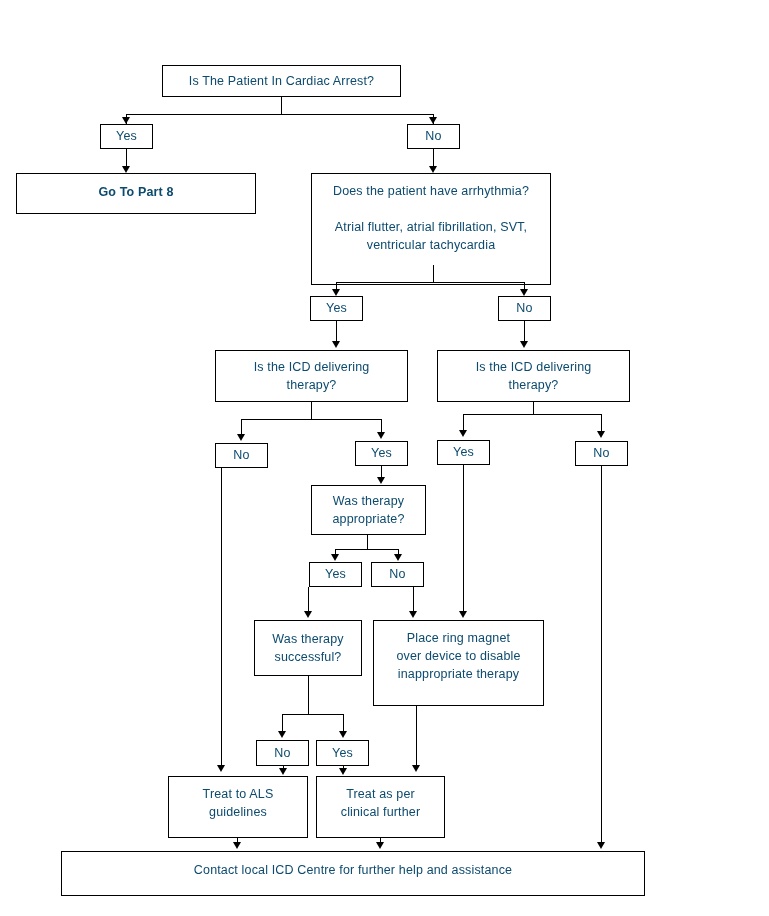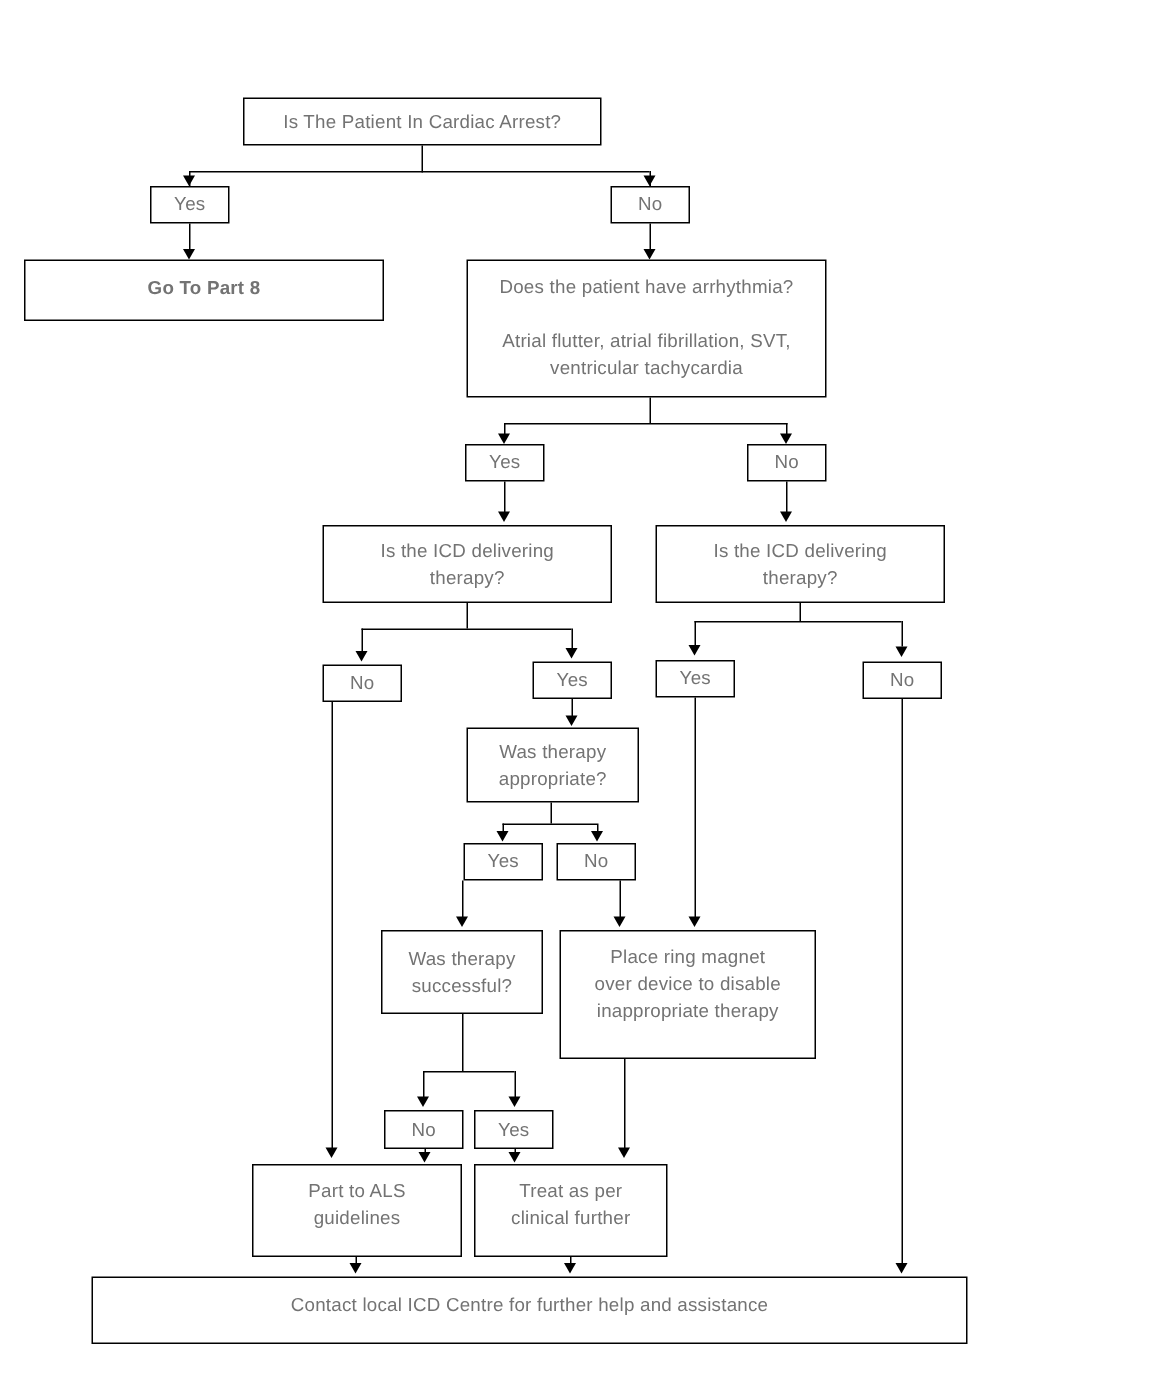--- a/index.html
+++ b/index.html
@@ -22,21 +22,21 @@
     position: absolute;
     box-sizing: border-box;
     border: 1.6px solid #000000;
     background: #ffffff;
     display: flex;
     align-items: center;
     justify-content: center;
     text-align: center;
     font-size: 12.5px;
     line-height: 1.45;
-    color: #737373;
+    color: #0c4a6e;
     letter-spacing: 0.15px;
     padding: 2px 4px;
     white-space: pre-line;
   }
   .node.top-align {
     align-items: flex-start;
     padding-top: 8px;
   }
   .node.bold {
     font-weight: bold;
@@ -82,21 +82,21 @@
   <div class="node" style="left:407px; top:124px; width:53px; height:25px;">No</div>
 
   <div class="vline" style="left:126px; top:149px; height:20px;"></div>
   <div class="arrow" style="left:122px; top:166px;"></div>
 
   <div class="vline" style="left:433px; top:149px; height:20px;"></div>
   <div class="arrow" style="left:429px; top:166px;"></div>
 
   <div class="node bold" style="left:16px; top:173px; width:240px; height:41px; align-items:flex-start; padding-top:9px;">Go To Part 8</div>
 
-  <div class="node top-align" style="left:311px; top:173px; width:240px; height:92px;">Does the patient have arrhythmia?
+  <div class="node top-align" style="left:311px; top:173px; width:240px; height:112px;">Does the patient have arrhythmia?
 
 Atrial flutter, atrial fibrillation, SVT,
 ventricular tachycardia</div>
 
   <div class="vline" style="left:433px; top:265px; height:17px;"></div>
   <div class="hline" style="left:336px; top:282px; width:189px;"></div>
   <div class="vline" style="left:336px; top:282px; height:10px;"></div>
   <div class="arrow" style="left:332px; top:289px;"></div>
   <div class="vline" style="left:524px; top:282px; height:10px;"></div>
   <div class="arrow" style="left:520px; top:289px;"></div>
@@ -180,21 +180,21 @@
   <div class="arrow" style="left:412px; top:765px;"></div>
 
   <div class="node" style="left:256px; top:740px; width:53px; height:26px;">No</div>
   <div class="node" style="left:316px; top:740px; width:53px; height:26px;">Yes</div>
 
   <div class="vline" style="left:283px; top:766px; height:5px;"></div>
   <div class="arrow" style="left:279px; top:768px;"></div>
   <div class="vline" style="left:343px; top:766px; height:5px;"></div>
   <div class="arrow" style="left:339px; top:768px;"></div>
 
-  <div class="node top-align" style="left:168px; top:776px; width:140px; height:62px;">Part to ALS
+  <div class="node top-align" style="left:168px; top:776px; width:140px; height:62px;">Treat to ALS
 guidelines</div>
   <div class="node top-align" style="left:316px; top:776px; width:129px; height:62px;">Treat as per
 clinical further</div>
 
   <div class="vline" style="left:237px; top:838px; height:8px;"></div>
   <div class="arrow" style="left:233px; top:842px;"></div>
   <div class="vline" style="left:380px; top:838px; height:8px;"></div>
   <div class="arrow" style="left:376px; top:842px;"></div>
 
   <div class="node" style="left:61px; top:851px; width:584px; height:45px; align-items:flex-start; padding-top:9px;">Contact local ICD Centre for further help and assistance</div>

